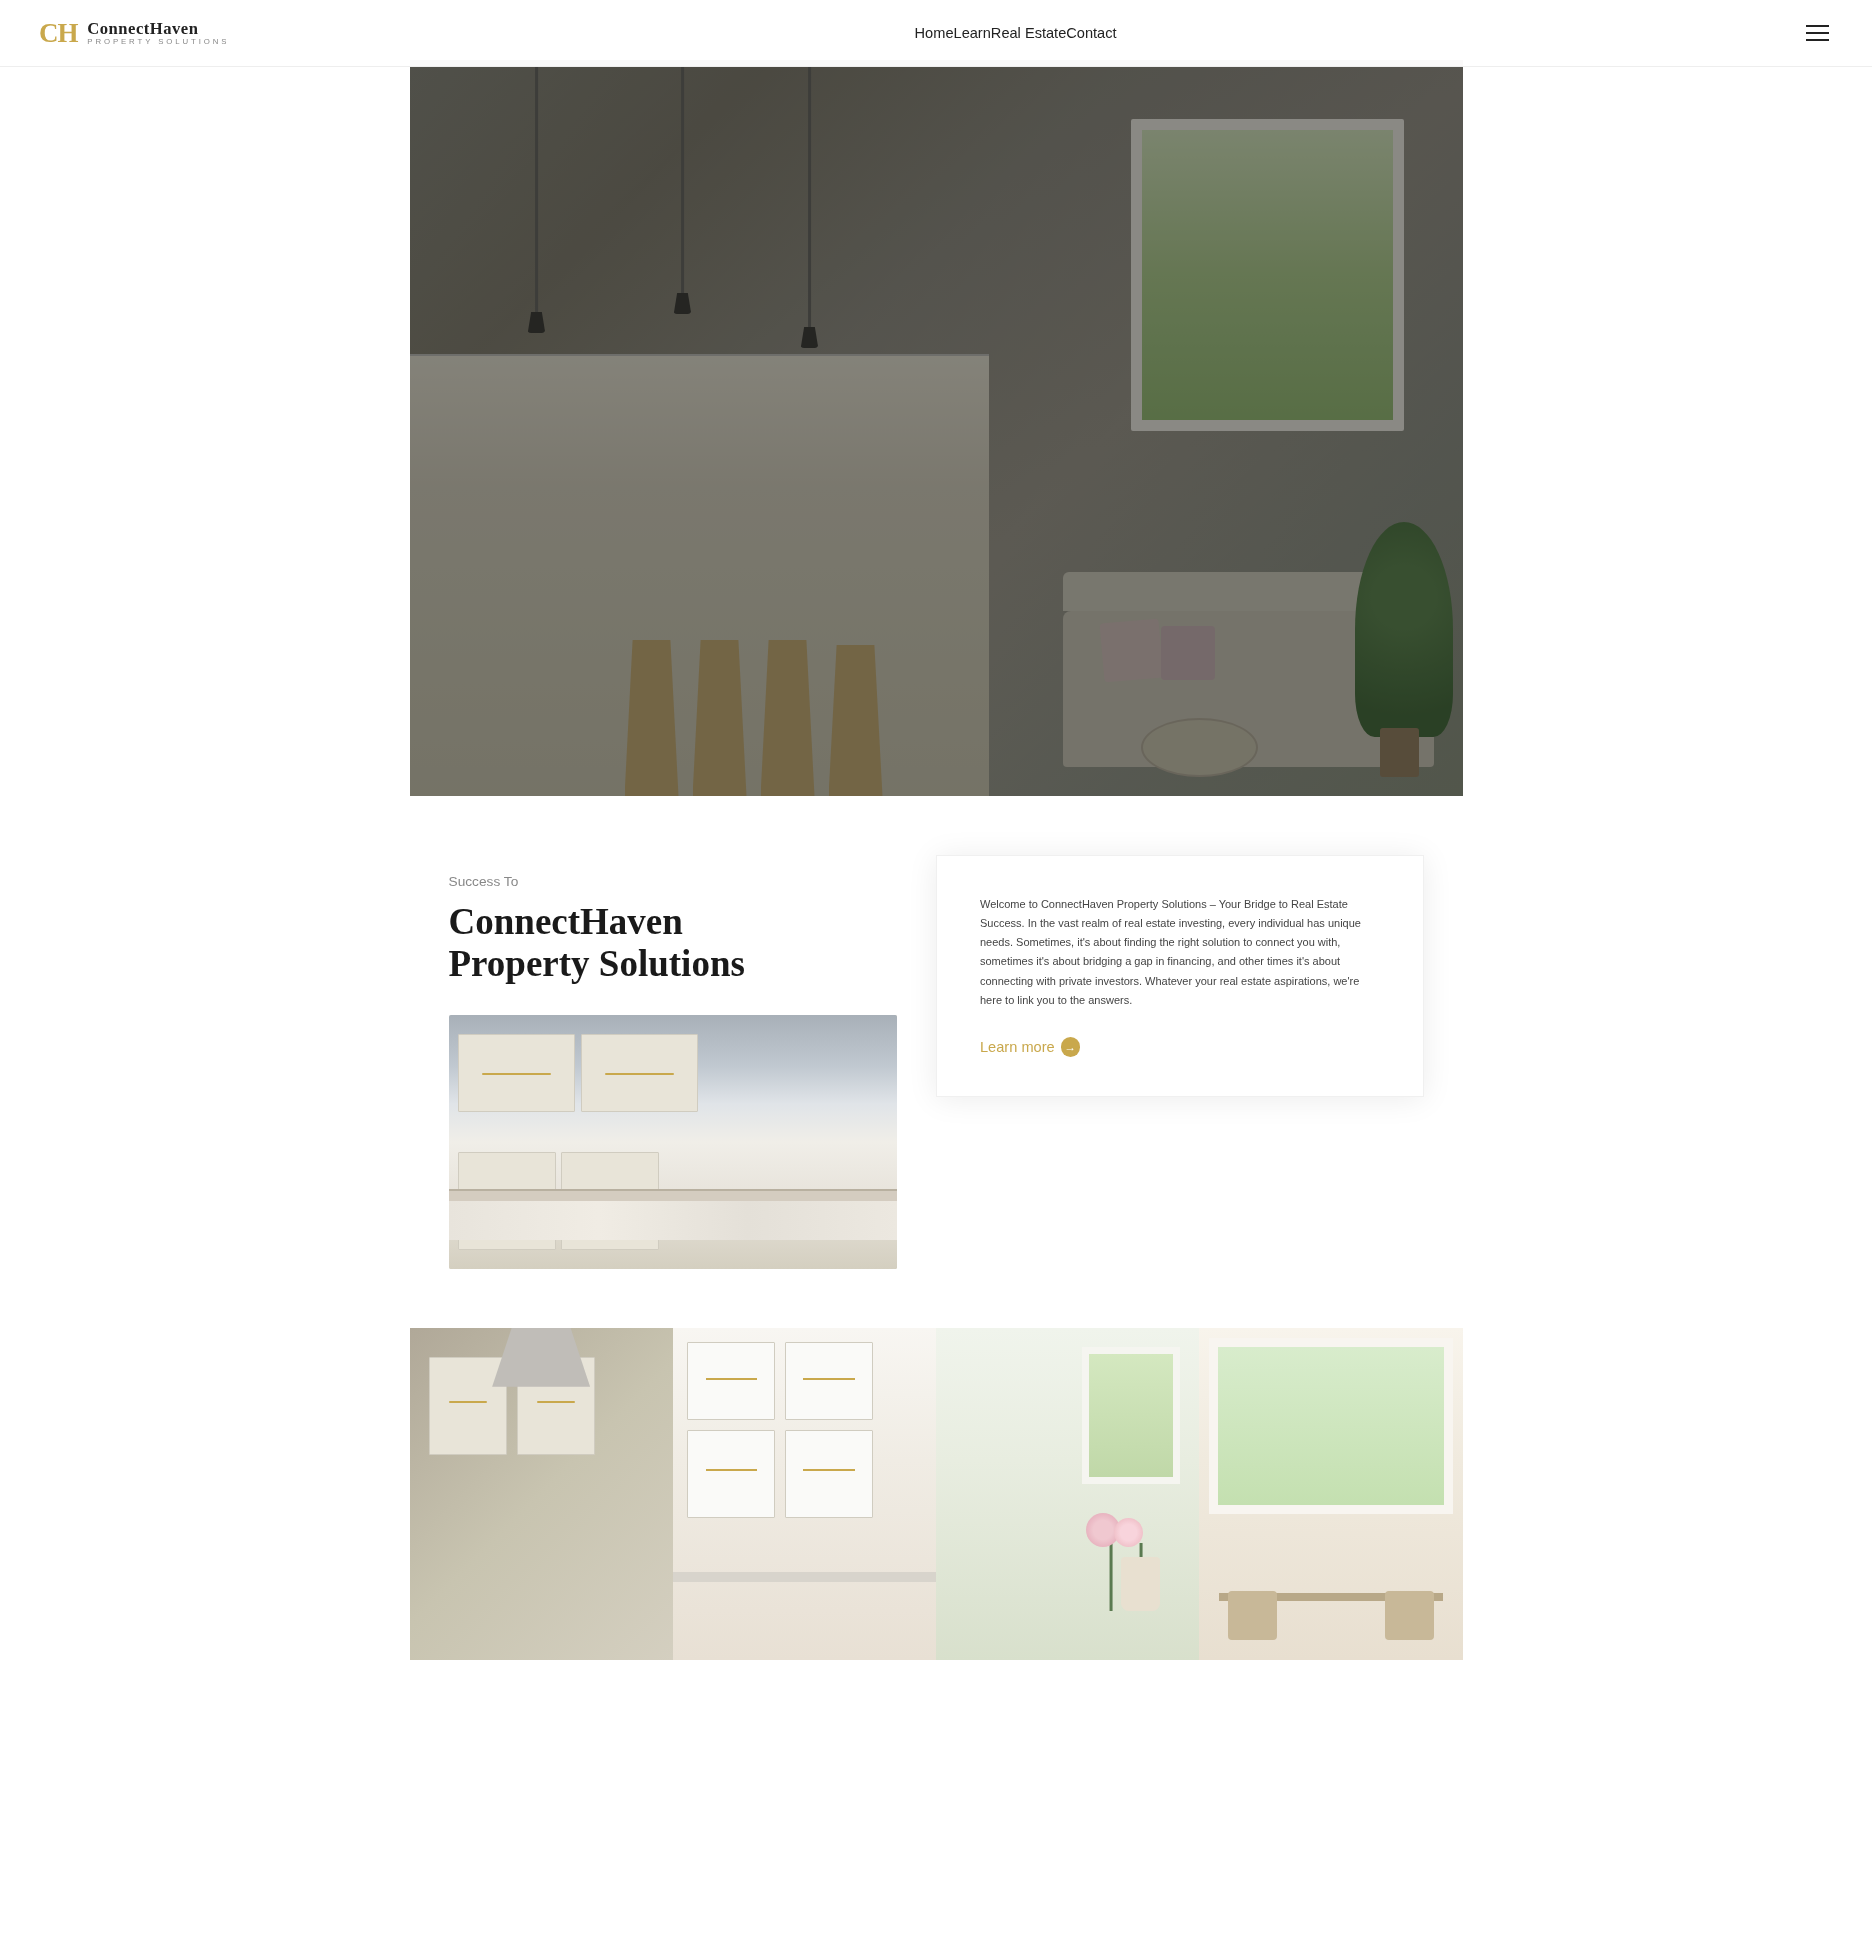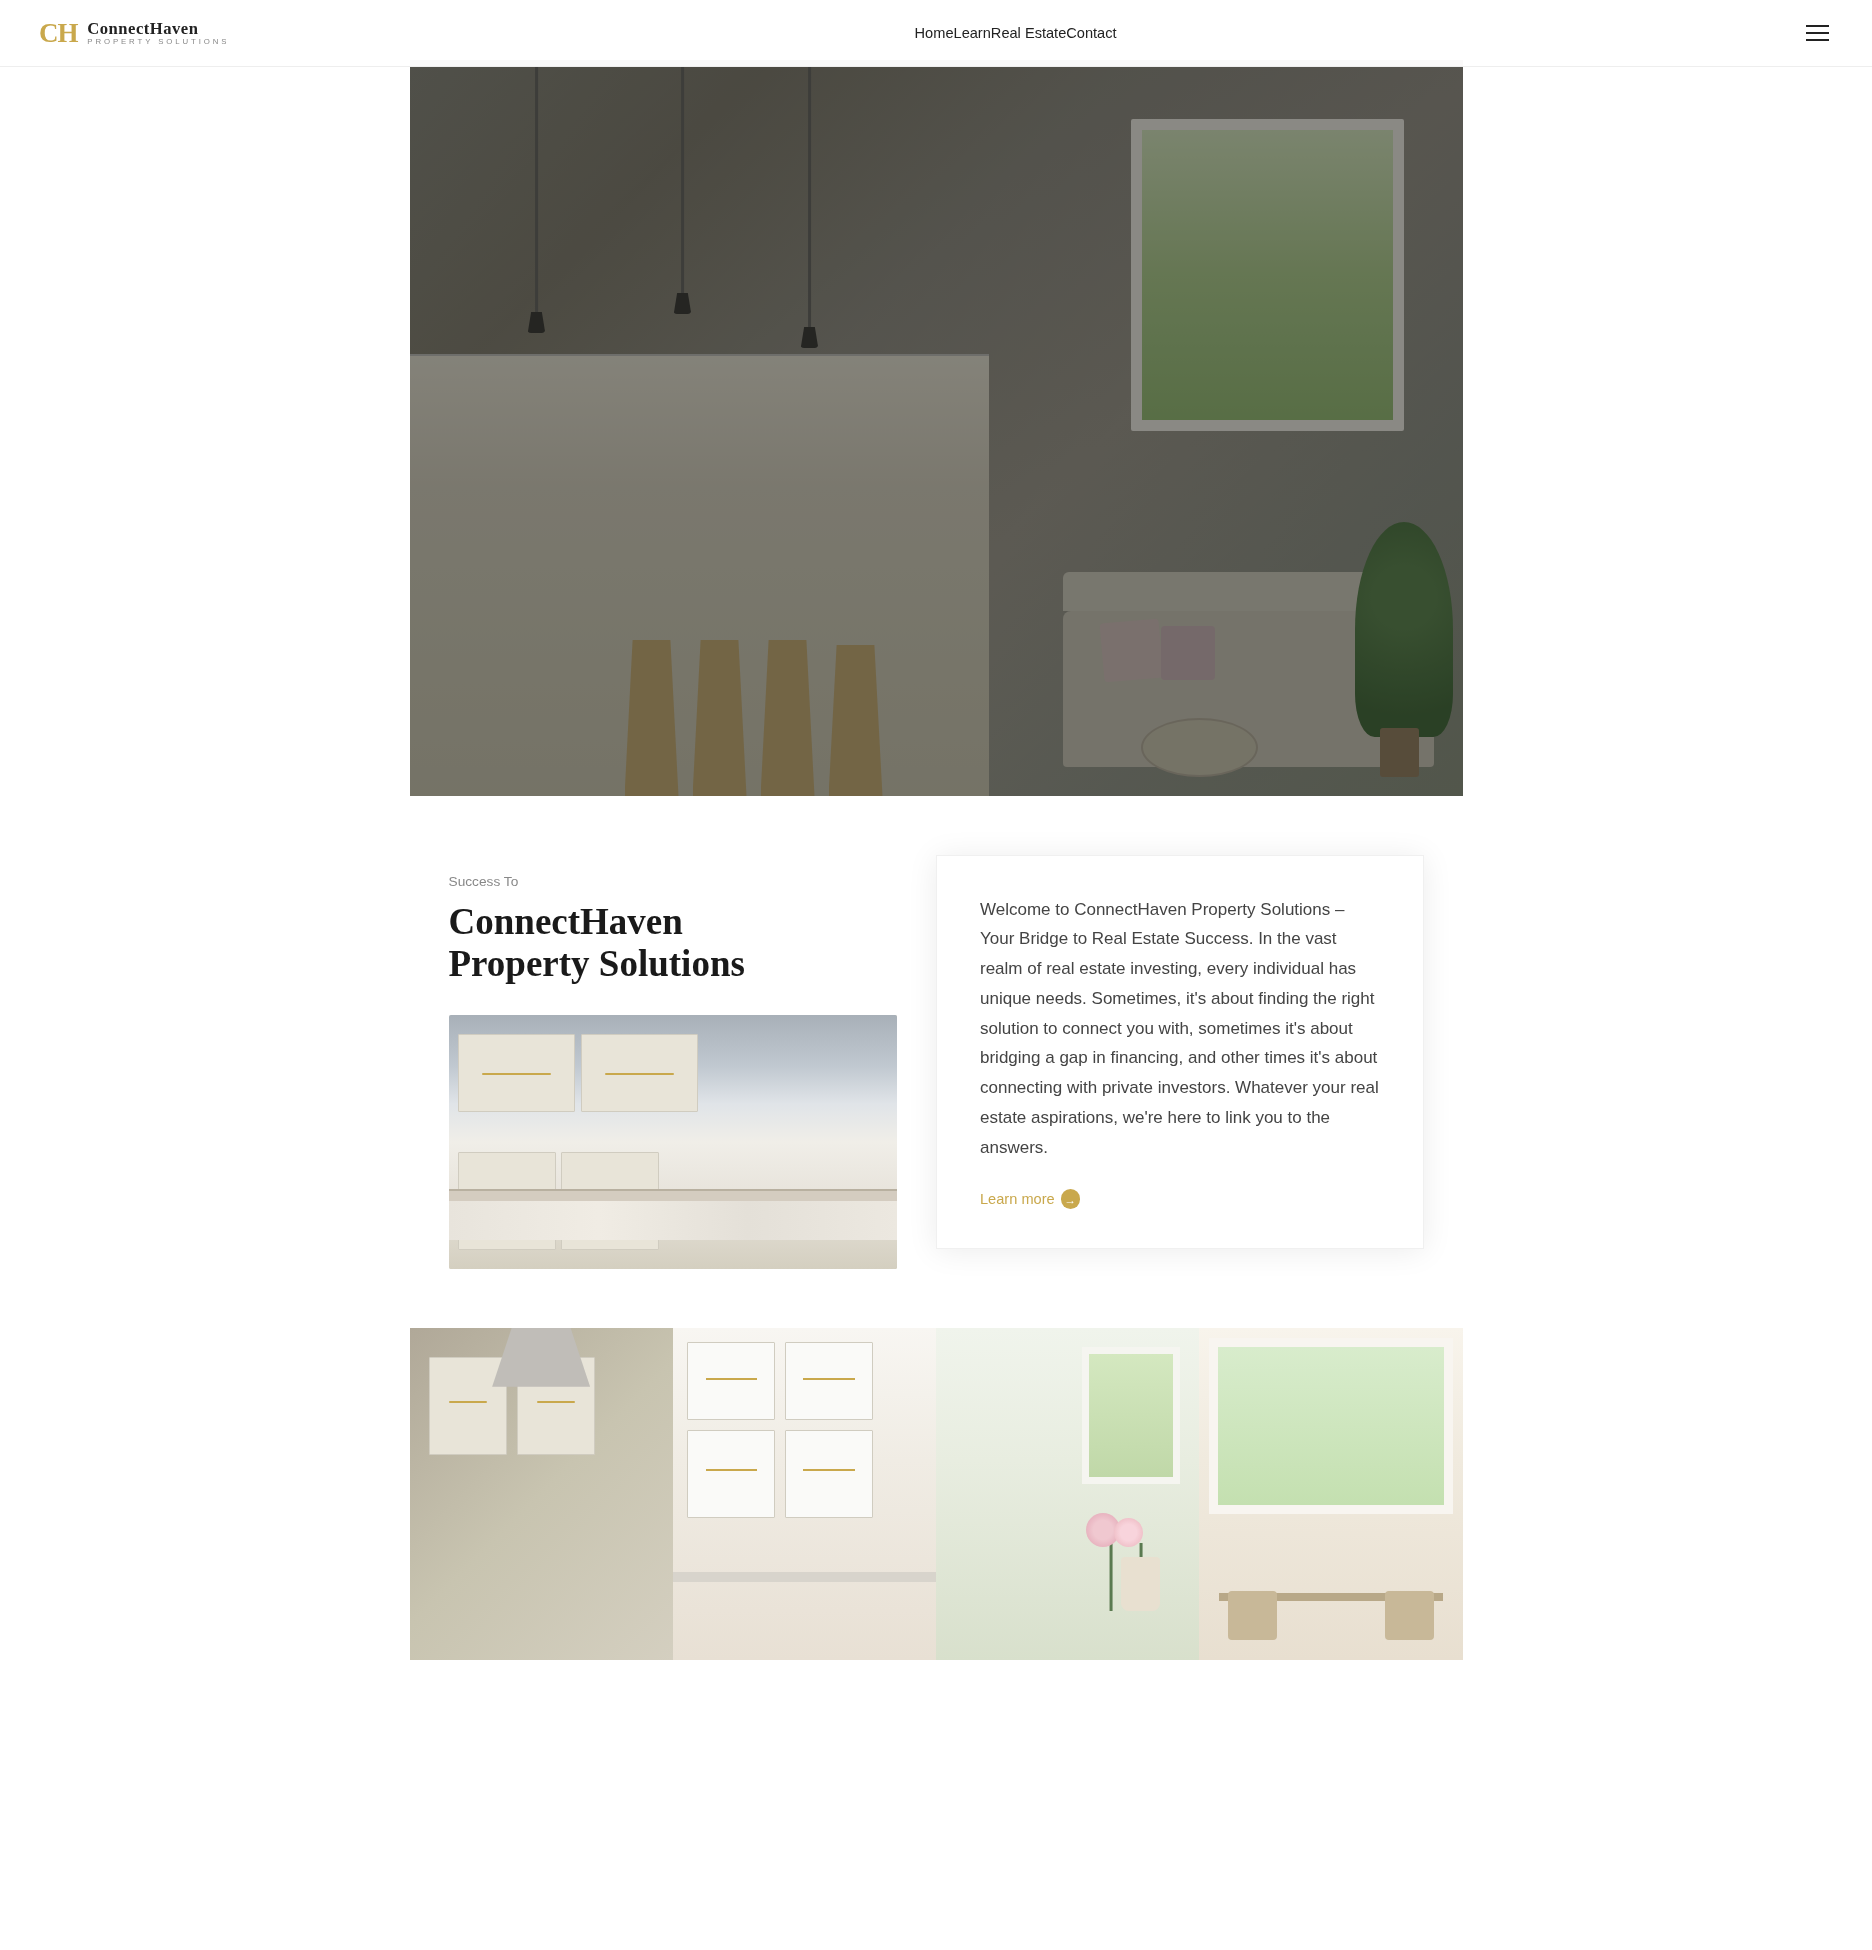--- a/index.html
+++ b/index.html
@@ -205,21 +205,21 @@
     .about-right {
       padding: 39px 43px;
       background: #fff;
       box-shadow: 0 2px 29px rgba(0,0,0,0.08);
       margin-top: -19.5px;
       position: relative;
       z-index: 5;
       border: 1px solid #f0f0f0;
     }
     .about-desc {
-      font-size: 17px;
+      font-size: 11px;
       color: #444;
       font-family: Arial, sans-serif;
       line-height: 1.75;
       margin-bottom: 27px;
     }
     .learn-more {
       color: #c9a84c;
       font-family: Arial, sans-serif;
       font-size: 14.6px;
       text-decoration: none;

